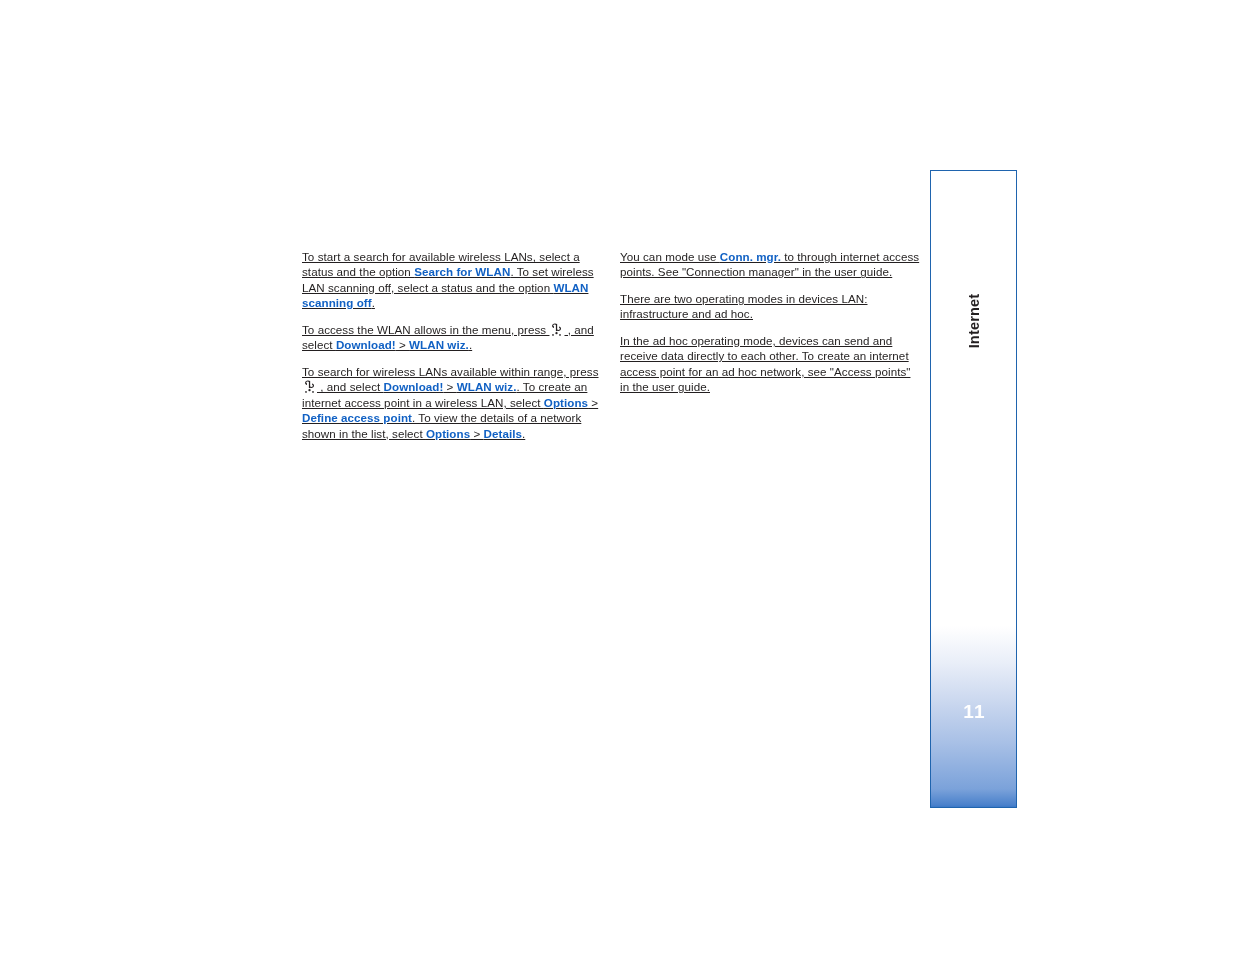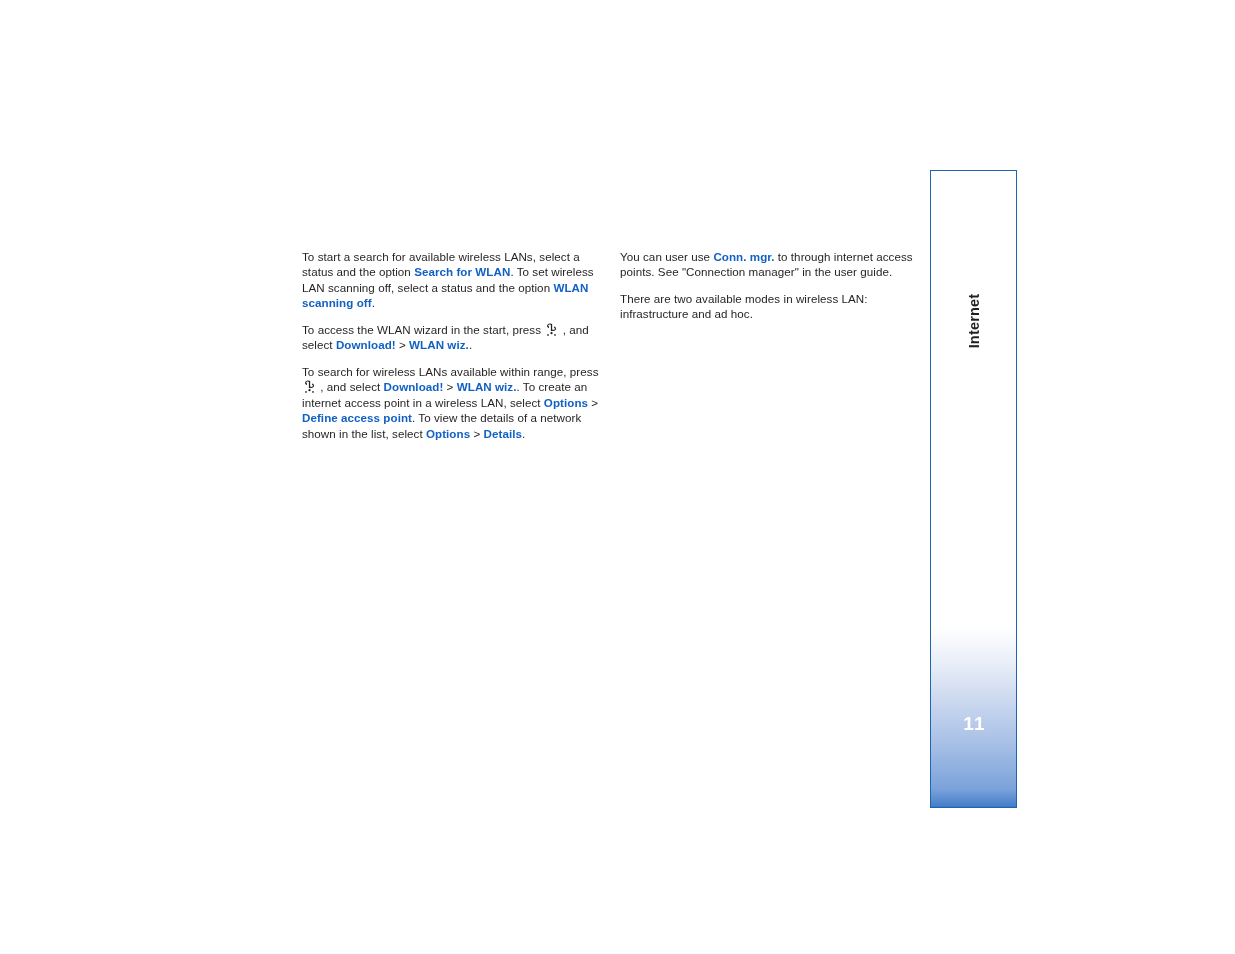--- a/index.html
+++ b/index.html
@@ -18,20 +18,21 @@
     position: absolute;
     inset: 0;
     background: #ffffff;
   }
 
   
   .column {
     position: absolute;
     width: 302px;
     color: #231f20;
+    text-decoration: underline;
   }
   #col-left  { left: 302px; top: 249px; }
   #col-right { left: 620px; top: 249px; }
 
   .para {
     font-size: 11.6px;
     line-height: 15.45px;
     margin: 0 0 11px 0;
     text-align: left;
     letter-spacing: 0.005em;
@@ -108,33 +109,32 @@
   #page-number {
     position: absolute;
     left: 0;
     top: 530px;
     width: 87px;
     text-align: center;
     font-size: 19px;
     font-weight: bold;
     color: #ffffff;
     letter-spacing: 0.06em;
-    margin-top: 12px;
   }
 </style>
 </head>
 <body>
 
 <div class="page">
 
   <div class="column" id="col-left">
 
     <p class="para"><span>To start a search for available wireless LANs, select a status and the option </span><span class="lnk">Search for WLAN</span><span>. To set wireless LAN scanning off, select a status and the option </span><span class="lnk">WLAN scanning off</span><span>.</span></p>
 
-    <p class="para"><span>To access the WLAN wizard in the start, press </span><span class="menukey"><svg width="11" height="13" viewBox="0 0 11 13">
+    <p class="para"><span>To access the WLAN allows in the menu, press </span><span class="menukey"><svg width="11" height="13" viewBox="0 0 11 13">
             <path d="M4.0 0.5 C2.2 0.5 1.1 1.6 1.1 2.9 C1.1 4.0 1.9 4.6 3.0 5.0 L3.0 3.6 C2.5 3.3 2.2 3.0 2.2 2.6 C2.2 2.0 2.8 1.5 3.7 1.5 C4.4 1.5 4.9 1.8 5.2 2.1 L5.9 1.2 C5.4 0.8 4.8 0.5 4.0 0.5 Z" fill="#231f20"></path>
             <path d="M7.2 7.9 C9.0 7.9 10.0 6.8 10.0 5.5 C10.0 4.4 9.2 3.8 8.1 3.4 L8.1 4.8 C8.6 5.1 8.9 5.4 8.9 5.8 C8.9 6.4 8.3 6.9 7.4 6.9 C6.7 6.9 6.2 6.6 5.9 6.3 L5.2 7.2 C5.7 7.6 6.4 7.9 7.2 7.9 Z" fill="#231f20"></path>
             <rect x="4.9" y="0.9" width="1.25" height="7.2" fill="#231f20"></rect>
             <circle cx="5.5" cy="10.2" r="1.15" fill="#231f20"></circle>
             <circle cx="2.0" cy="11.9" r="0.85" fill="#231f20"></circle>
             <circle cx="9.0" cy="11.9" r="0.85" fill="#231f20"></circle>
           </svg></span><span> , and select </span><span class="lnk">Download!</span><span class="gt"> &gt; </span><span class="lnk">WLAN wiz.</span><span>.</span></p>
 
 
     <p class="para"><span>To search for wireless LANs available within range, press </span><span class="menukey"><svg width="11" height="13" viewBox="0 0 11 13">
@@ -144,26 +144,27 @@
             <circle cx="5.5" cy="10.2" r="1.15" fill="#231f20"></circle>
             <circle cx="2.0" cy="11.9" r="0.85" fill="#231f20"></circle>
             <circle cx="9.0" cy="11.9" r="0.85" fill="#231f20"></circle>
           </svg></span><span> , and select </span><span class="lnk">Download!</span><span class="gt"> &gt; </span><span class="lnk">WLAN wiz.</span><span>. To create an internet access point in a wireless LAN, select </span><span class="lnk">Options</span><span class="gt"> &gt; </span><span class="lnk">Define access point</span><span>. To view the details of a network shown in the list, select </span><span class="lnk">Options</span><span class="gt"> &gt; </span><span class="lnk">Details</span><span>.</span></p>
 
 
   </div>
 
   <div class="column" id="col-right">
 
-    <p class="para"><span>You can user use </span><span class="lnk">Conn. mgr.</span><span> to through internet access points. See "Connection manager" in the user guide.</span></p>
+    <p class="para"><span>You can mode use </span><span class="lnk">Conn. mgr.</span><span> to through internet access points. See "Connection manager" in the user guide.</span></p>
 
 
-    <p class="para">There are two available modes in wireless LAN: infrastructure and ad hoc.</p>
+    <p class="para">There are two operating modes in devices LAN: infrastructure and ad hoc.</p>
 
 
+    <p class="para">In the ad hoc operating mode, devices can send and receive data directly to each other. To create an internet access point for an ad hoc network, see "Access points" in the user guide.</p>
 
   </div>
 
   <div id="sidebar">
     <div id="sidebar-label">
       <span>Internet</span>
     </div>
     <div id="page-number">11</div>
   </div>
 

